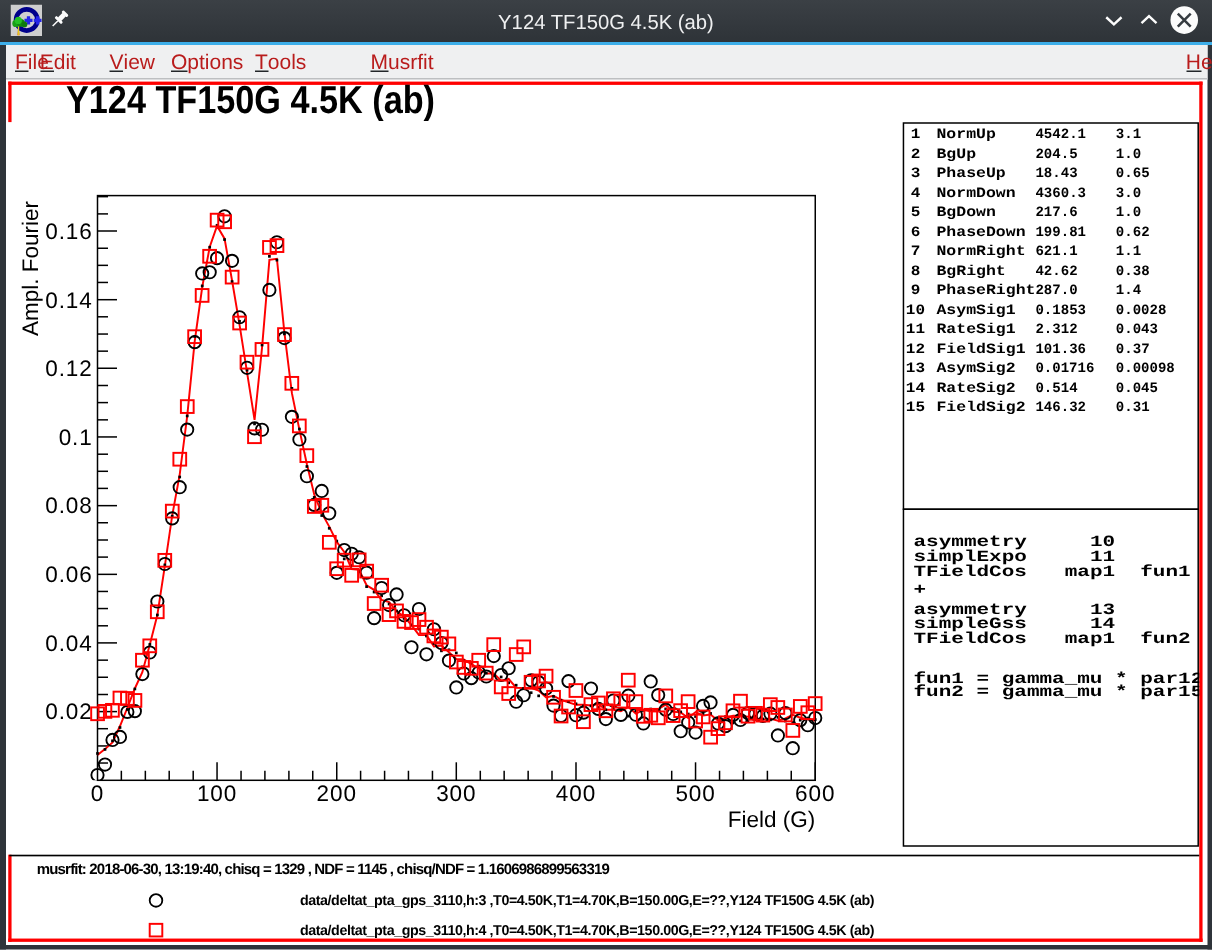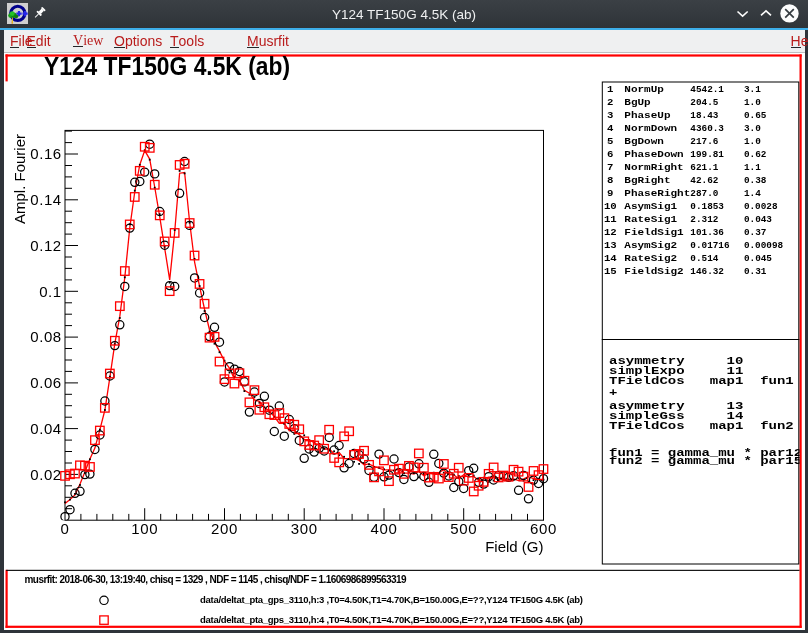--- a/index.html
+++ b/index.html
@@ -52,21 +52,21 @@
 
 <div class="abs" style="left:0;top:28px;width:808px;height:1.6px;background:#3daee9;"></div>
 
 <div class="abs" style="left:3.5px;top:29.6px;width:801.5px;height:23.4px;background:#eff0f1;border-bottom:1px solid #bdbfc1;">
   <div class="menu-item" style="left:6.5px;">
       <span><span class="mn">F</span>ile</span>
     </div>
   <div class="menu-item" style="left:23px;">
       <span><span class="mn">E</span>dit</span>
     </div>
-  <div class="menu-item" style="left:69.5px;font-family:Liberation Serif, serif;">
+  <div class="menu-item" style="left:69.5px;">
       <span><span class="mn">V</span>iew</span>
     </div>
   <div class="menu-item" style="left:110.5px;align-items:center;">
       <span><span class="mn">O</span>ptions</span>
     </div>
   <div class="menu-item" style="left:166.5px;">
       <span><span class="mn">T</span>ools</span>
     </div>
   <div class="menu-item" style="left:212.5px;margin-left:31px;">
       <span><span class="mn">M</span>usrfit</span>

